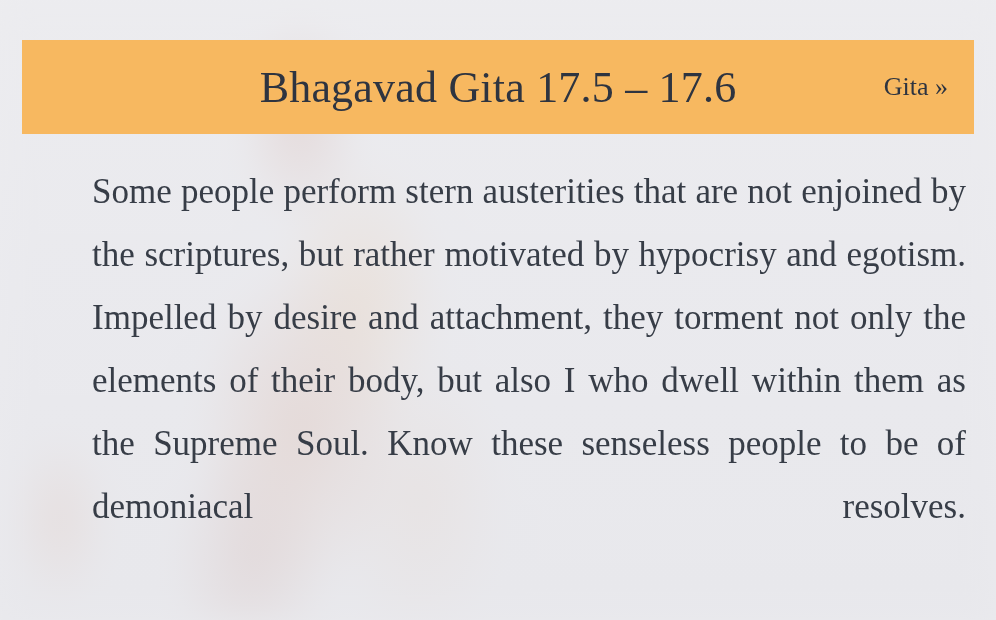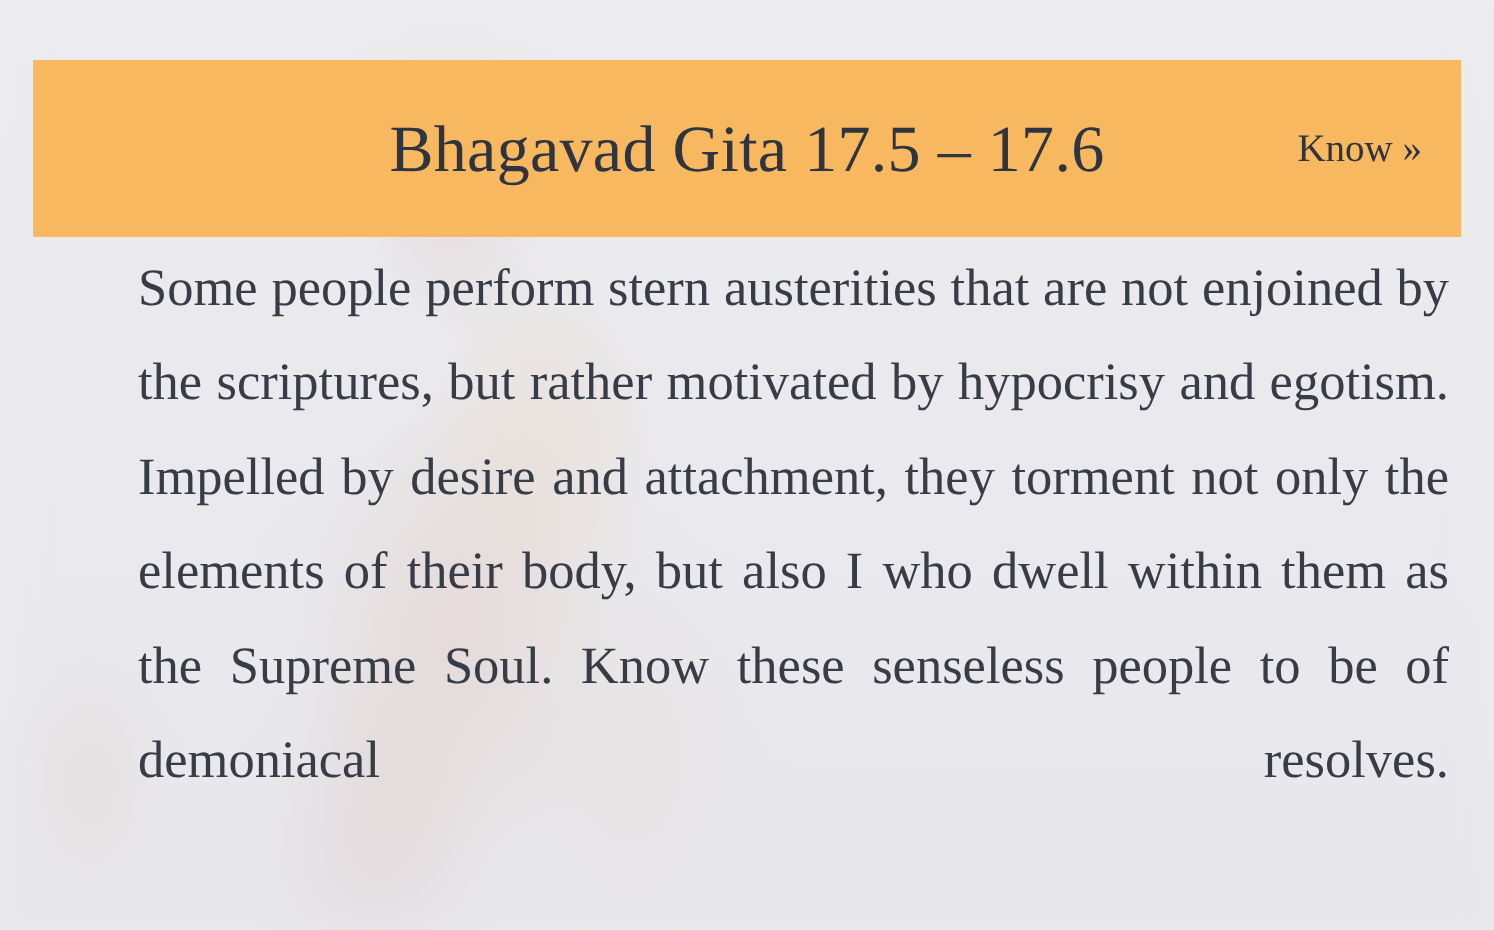--- a/index.html
+++ b/index.html
@@ -47,21 +47,21 @@
     position: relative;
     z-index: 3;
   }
 
   
   .verse-header {
     position: absolute;
     left: 22px;
     top: 40px;
     width: 952px;
-    height: 118px;
+    height: 94px;
     background: #f7b860;
     display: flex;
     align-items: center;
     justify-content: center;
     box-sizing: border-box;
   }
   .verse-title {
     font-family: "Liberation Serif", serif;
     font-size: 44px;
     color: #2e3440;
@@ -106,19 +106,19 @@
 
 <div id="page">
 
   <div id="bg-art"></div>
   <div id="veil"></div>
 
   <div id="content">
 
     <div class="verse-header">
       <span class="verse-title">Bhagavad Gita 17.5 – 17.6</span>
-      <a class="view-link">Know »</a>
+      <a class="view-link">Gita »</a>
     </div>
 
     <div class="verse-body">Some people perform stern austerities that are not enjoined by the scriptures, but rather motivated by hypocrisy and egotism. Impelled by desire and attachment, they torment not only the elements of their body, but also I who dwell within them as the Supreme Soul. Know these senseless people to be of demoniacal resolves.</div>
 
   </div>
 </div>
 
 </body></html>

